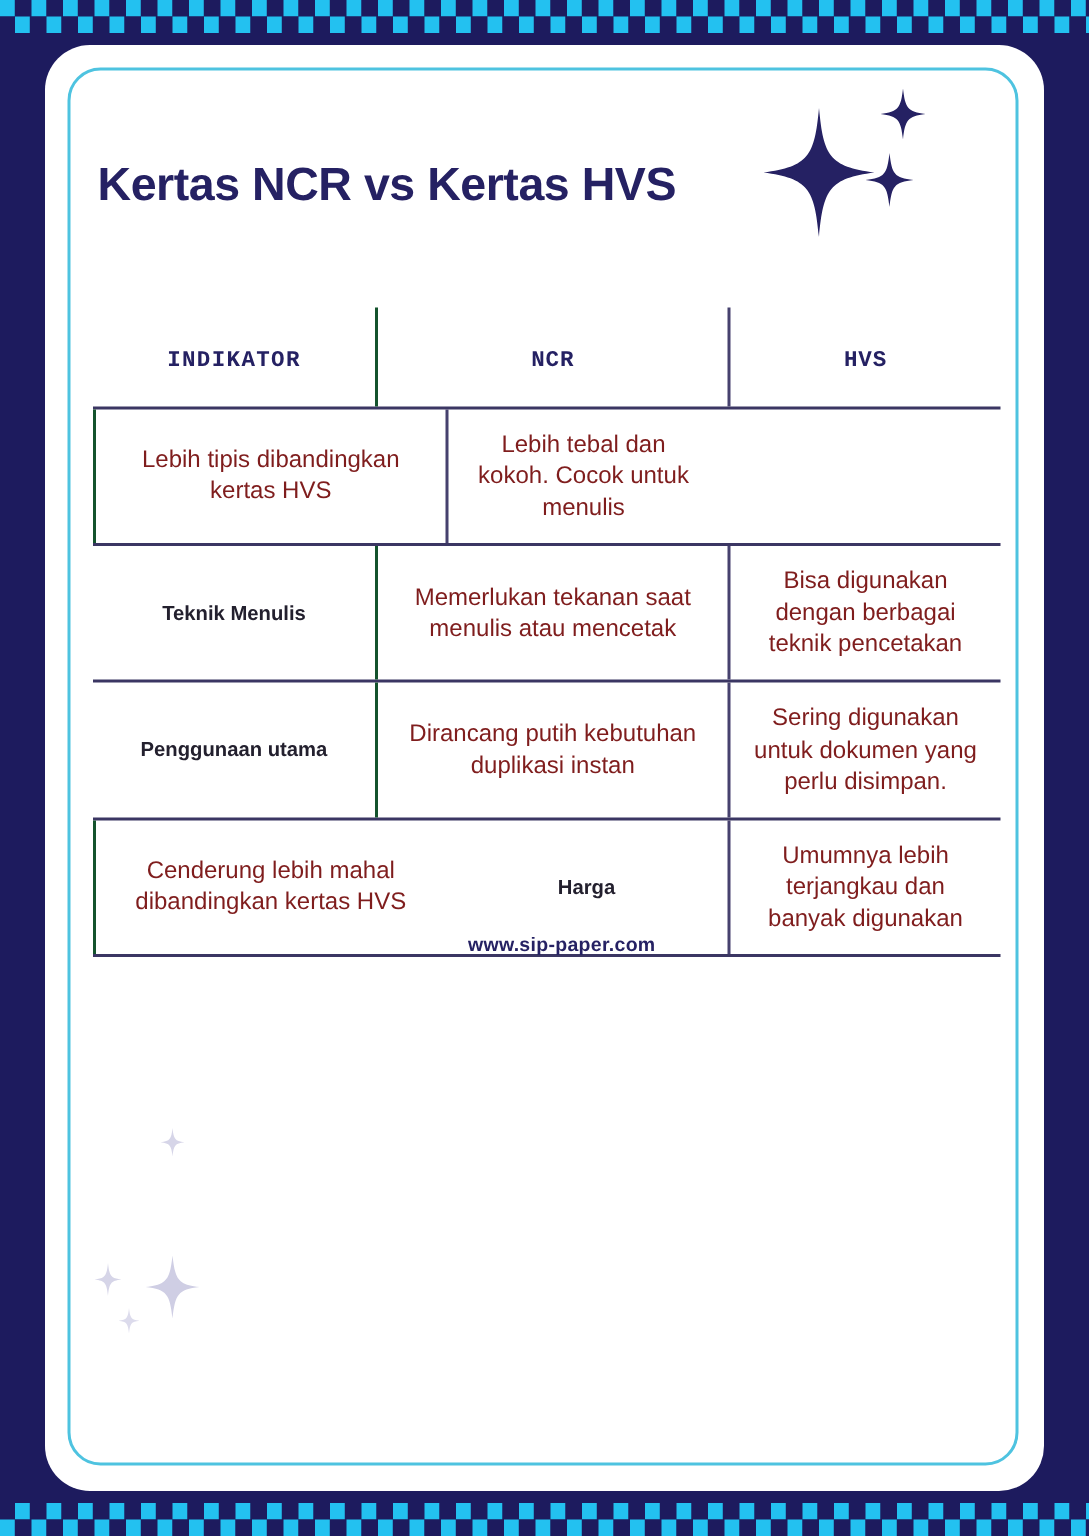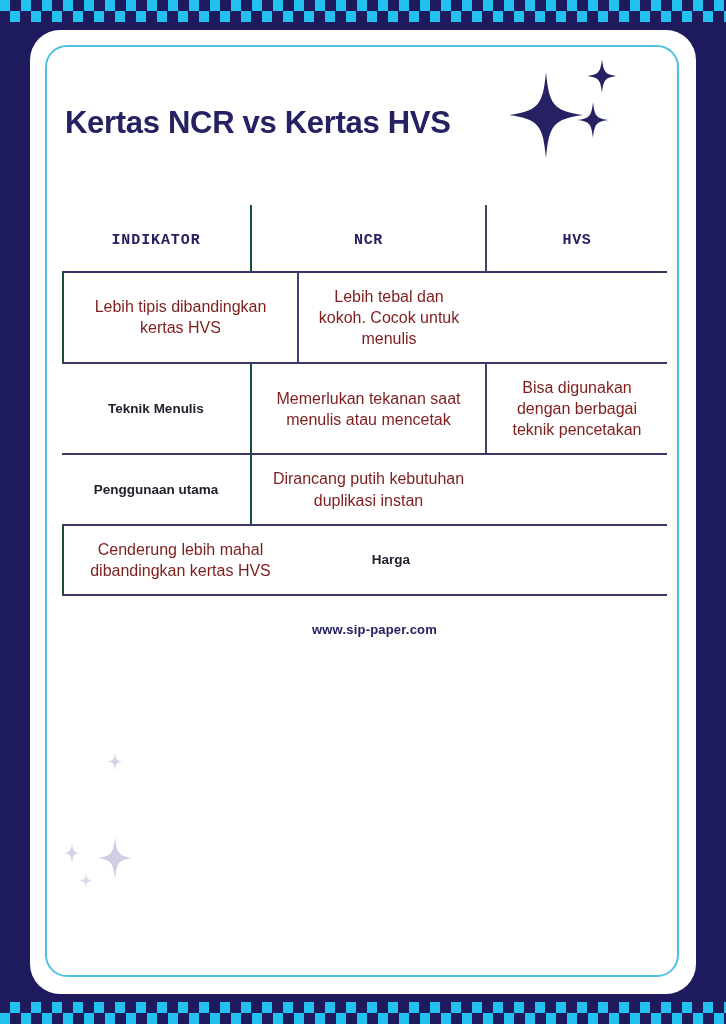--- a/index.html
+++ b/index.html
@@ -220,25 +220,27 @@
 
       <div class="trow">
         <div class="tcell c1">Teknik Menulis</div>
         <div class="tcell c2">Memerlukan tekanan saat menulis atau mencetak</div>
         <div class="tcell c3">Bisa digunakan dengan berbagai teknik pencetakan</div>
       </div>
 
       <div class="trow">
         <div class="tcell c1">Penggunaan utama</div>
         <div class="tcell c2">Dirancang putih kebutuhan duplikasi instan</div>
+        <div class="tcell c3">Sering digunakan untuk dokumen yang perlu disimpan.</div>
       </div>
 
       <div class="trow">
         <div class="tcell c2">Cenderung lebih mahal dibandingkan kertas HVS</div>
         <div class="tcell c1">Harga</div>
+        <div class="tcell c3">Umumnya lebih terjangkau dan banyak digunakan</div>
       </div>
 
     </div>
 
     <div class="site-url">www.sip-paper.com</div>
 
     <span class="spark spark-f1">
       <svg width="16" height="19" viewBox="0 0 16 19">
         <path d="M8 0 C8.8 7.3 9.6 8.8 16 9.5 C9.6 10.2 8.8 11.7 8 19 C7.2 11.7 6.4 10.2 0 9.5 C6.4 8.8 7.2 7.3 8 0 Z" fill="#d6d5e8"></path>
       </svg>

